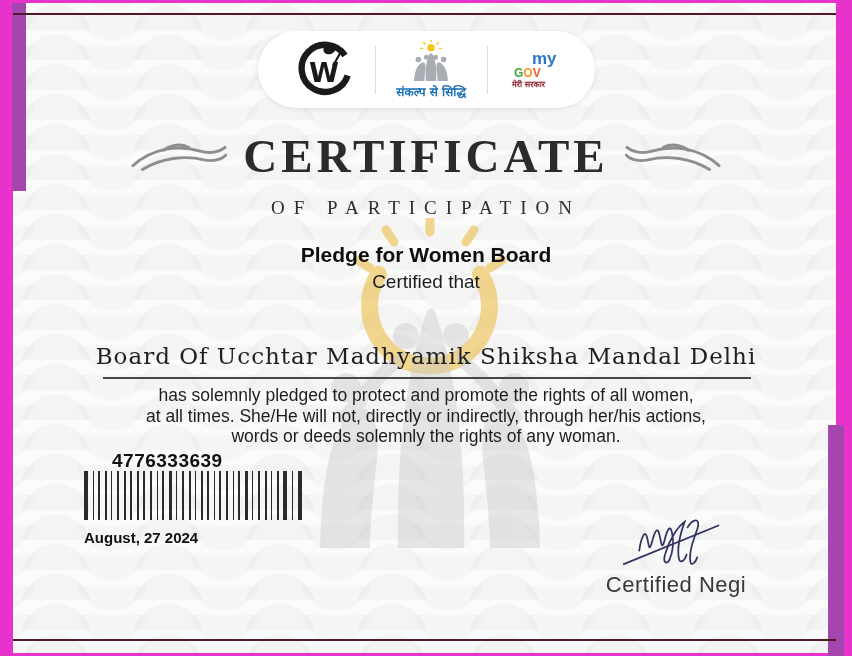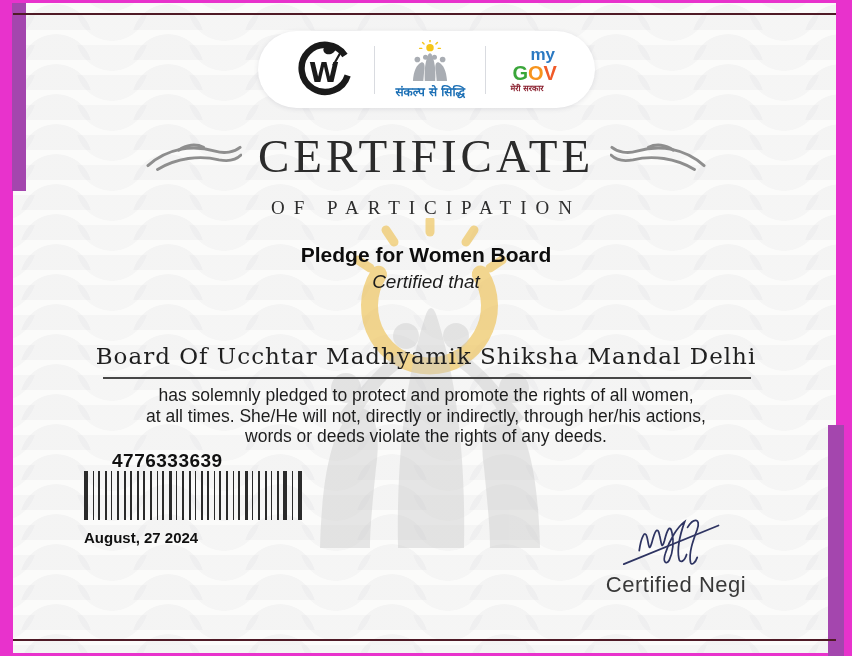--- a/index.html
+++ b/index.html
@@ -30,33 +30,33 @@
     position:absolute; left:258px; top:31px; width:337px; height:77px;
     background:#fff; border-radius:40px; box-shadow:0 1px 5px rgba(60,60,80,.12);
     display:flex; align-items:center; justify-content:space-evenly; padding:0 18px;
   }
   .pill .divider { width:1px; height:48px; background:#d9dbe0; }
   .logo-block { display:flex; flex-direction:column; align-items:center; justify-content:center; }
   .sankalp-caption { font-size:12px; font-weight:bold; color:#1b6fb5; margin-top:1px; white-space:nowrap;
     font-family:"DejaVu Sans", sans-serif; }
   .mygov { line-height:1; text-align:left; }
   .mygov .row1 { font-size:17px; font-weight:bold; color:#2b79c2; letter-spacing:0;margin-left:24px; }
-  .mygov .row2 { font-size:20px; font-weight:bold; letter-spacing:0; margin-left:6px; }
+  .mygov .row2 { font-size:12px; font-weight:bold; letter-spacing:0; margin-left:6px; }
   .mygov .g { color:#3aa63a; } .mygov .o { color:#f7941d; } .mygov .v { color:#f05a28; }
   .mygov .row3 { font-size:8px; font-weight:bold; color:#8a1f2e; margin-top:2px; margin-left:4px;
     font-family:"DejaVu Sans", sans-serif; }
   
   .title-row { position:absolute; left:0; top:129px; width:100%; display:flex; align-items:center; justify-content:center; gap:16px; }
-  .cert-title { font-family:"Liberation Serif", serif; font-size:47px; font-weight:400; letter-spacing:4px; color:#2b2b2b; }
+  .cert-title { font-family:"Liberation Serif", serif; font-size:47px; font-weight:700; letter-spacing:4px; color:#2b2b2b; }
   .flourish { width:96px; height:40px; }
   .subtitle { position:absolute; left:0; top:197px; width:100%; text-align:center;
     font-family:"Liberation Serif", serif; font-size:19px; letter-spacing:9px; color:#2d2d2d; }
   .event-title { position:absolute; left:0; top:243px; width:100%; text-align:center;
     font-size:21px; font-weight:bold; color:#0d0d0d; }
-  .certified { position:absolute; left:0; top:271px; width:100%; text-align:center; font-size:19px; color:#1c1c1c;font-style:italic; }
+  .certified { position:absolute; left:0; top:271px; width:100%; text-align:center; font-size:19px; color:#1c1c1c; }
   
   .recipient { position:absolute; left:0; top:343px; width:100%; text-align:center;
     font-family:"DejaVu Serif", serif; font-size:23px; color:#1f1f1f; letter-spacing:1px; }
   .recipient-rule { position:absolute; left:103px; top:377px; width:648px; height:2px; background:#474747; }
   .pledge { position:absolute; left:76px; top:385px; width:700px; text-align:center;
     font-size:17.5px; color:#1d1d1d; line-height:20.5px; }
   
   .cert-id { position:absolute; left:112px; top:450px; font-size:19px; font-weight:bold; color:#101010; letter-spacing:.5px; }
   .barcode { position:absolute; left:84px; top:471px; width:218px; height:49px;
     display:flex; justify-content:space-between; align-items:stretch; }
@@ -168,21 +168,21 @@
 
   <div class="event-title">Pledge for Women Board</div>
   <div class="certified">Certified that</div>
 
   <div class="recipient">Board Of Ucchtar Madhyamik Shiksha Mandal Delhi</div>
   <div class="recipient-rule"></div>
 
   <div class="pledge">
     <div>has solemnly pledged to protect and promote the rights of all women,</div>
     <div>at all times. She/He will not, directly or indirectly, through her/his actions,</div>
-    <div>words or deeds violate the rights of any deeds.</div>
+    <div>words or deeds solemnly the rights of any woman.</div>
   </div>
 
   <div class="cert-id">4776333639</div>
   <div class="barcode">
       <div class="bar" style="width: 4px;"></div>
       <div class="bar" style="width: 1px;"></div>
       <div class="bar" style="width: 2px;"></div>
       <div class="bar" style="width: 2px;"></div>
       <div class="bar" style="width: 1px;"></div>
       <div class="bar" style="width: 2px;"></div>

